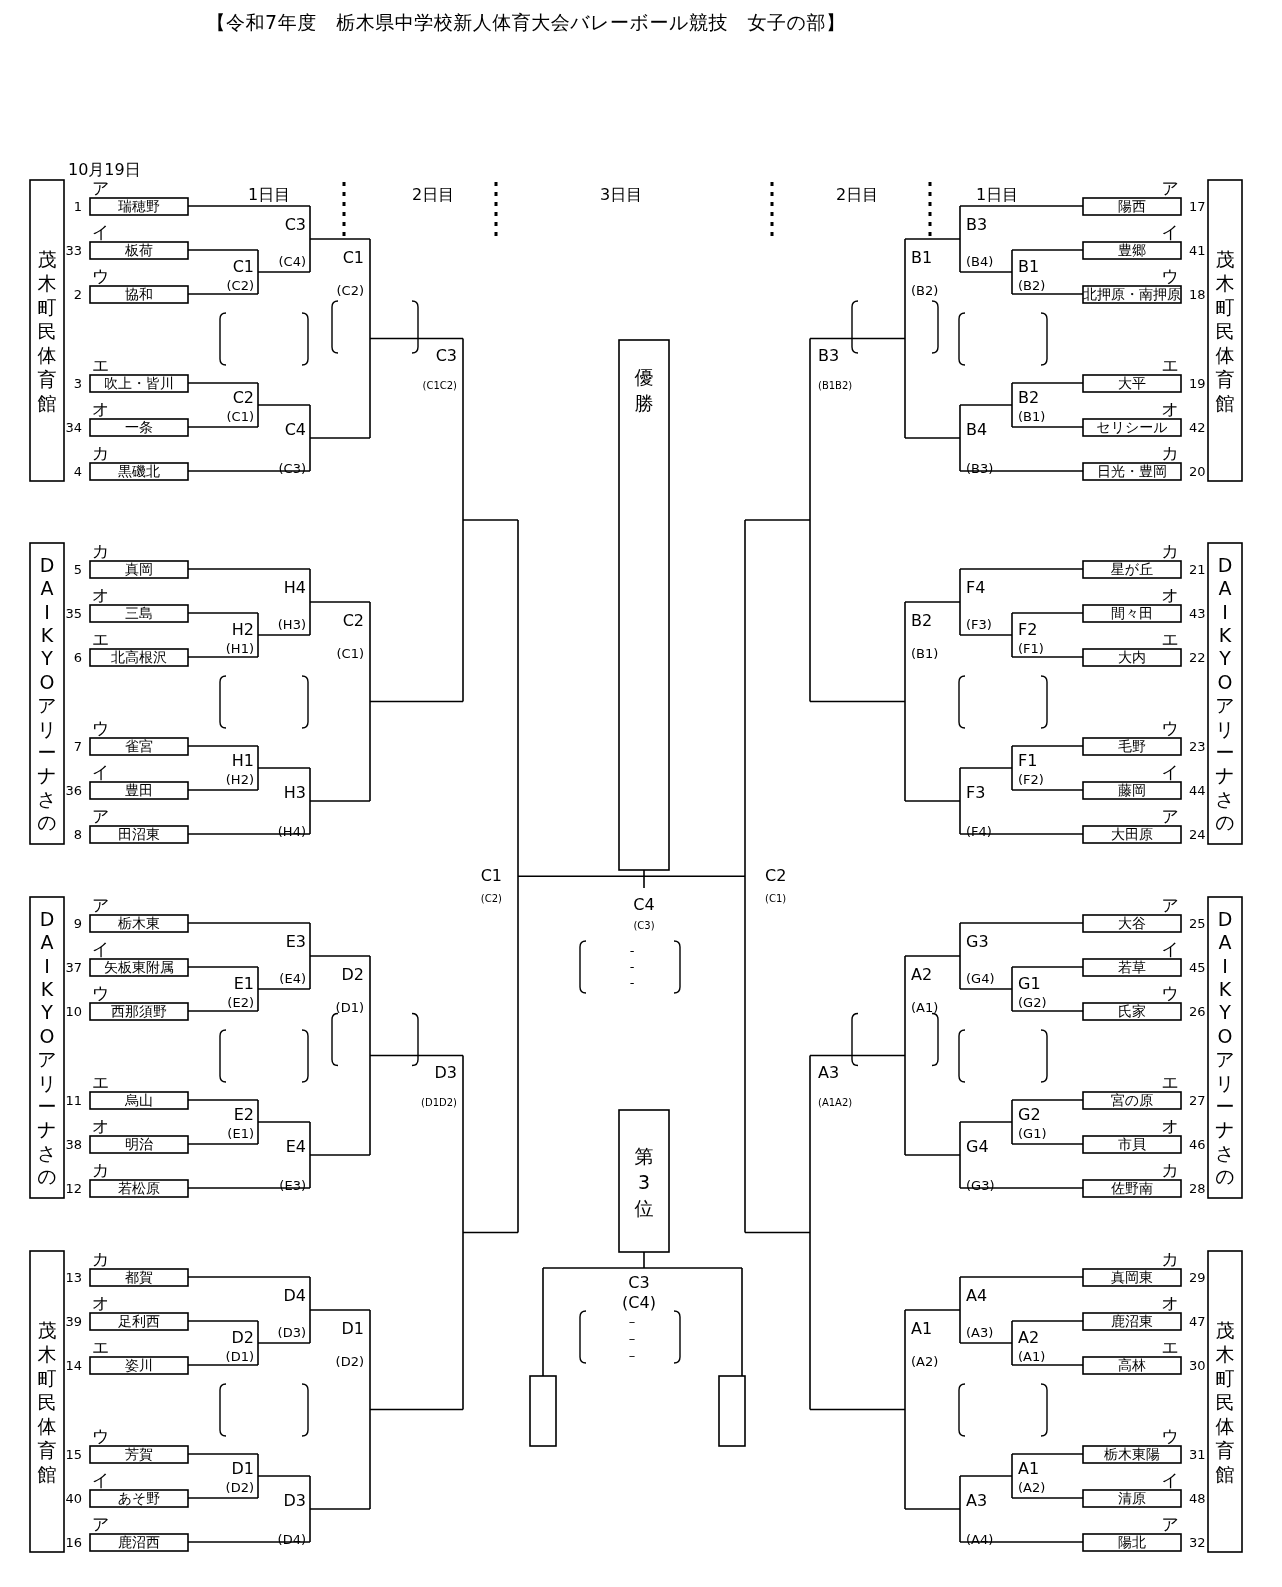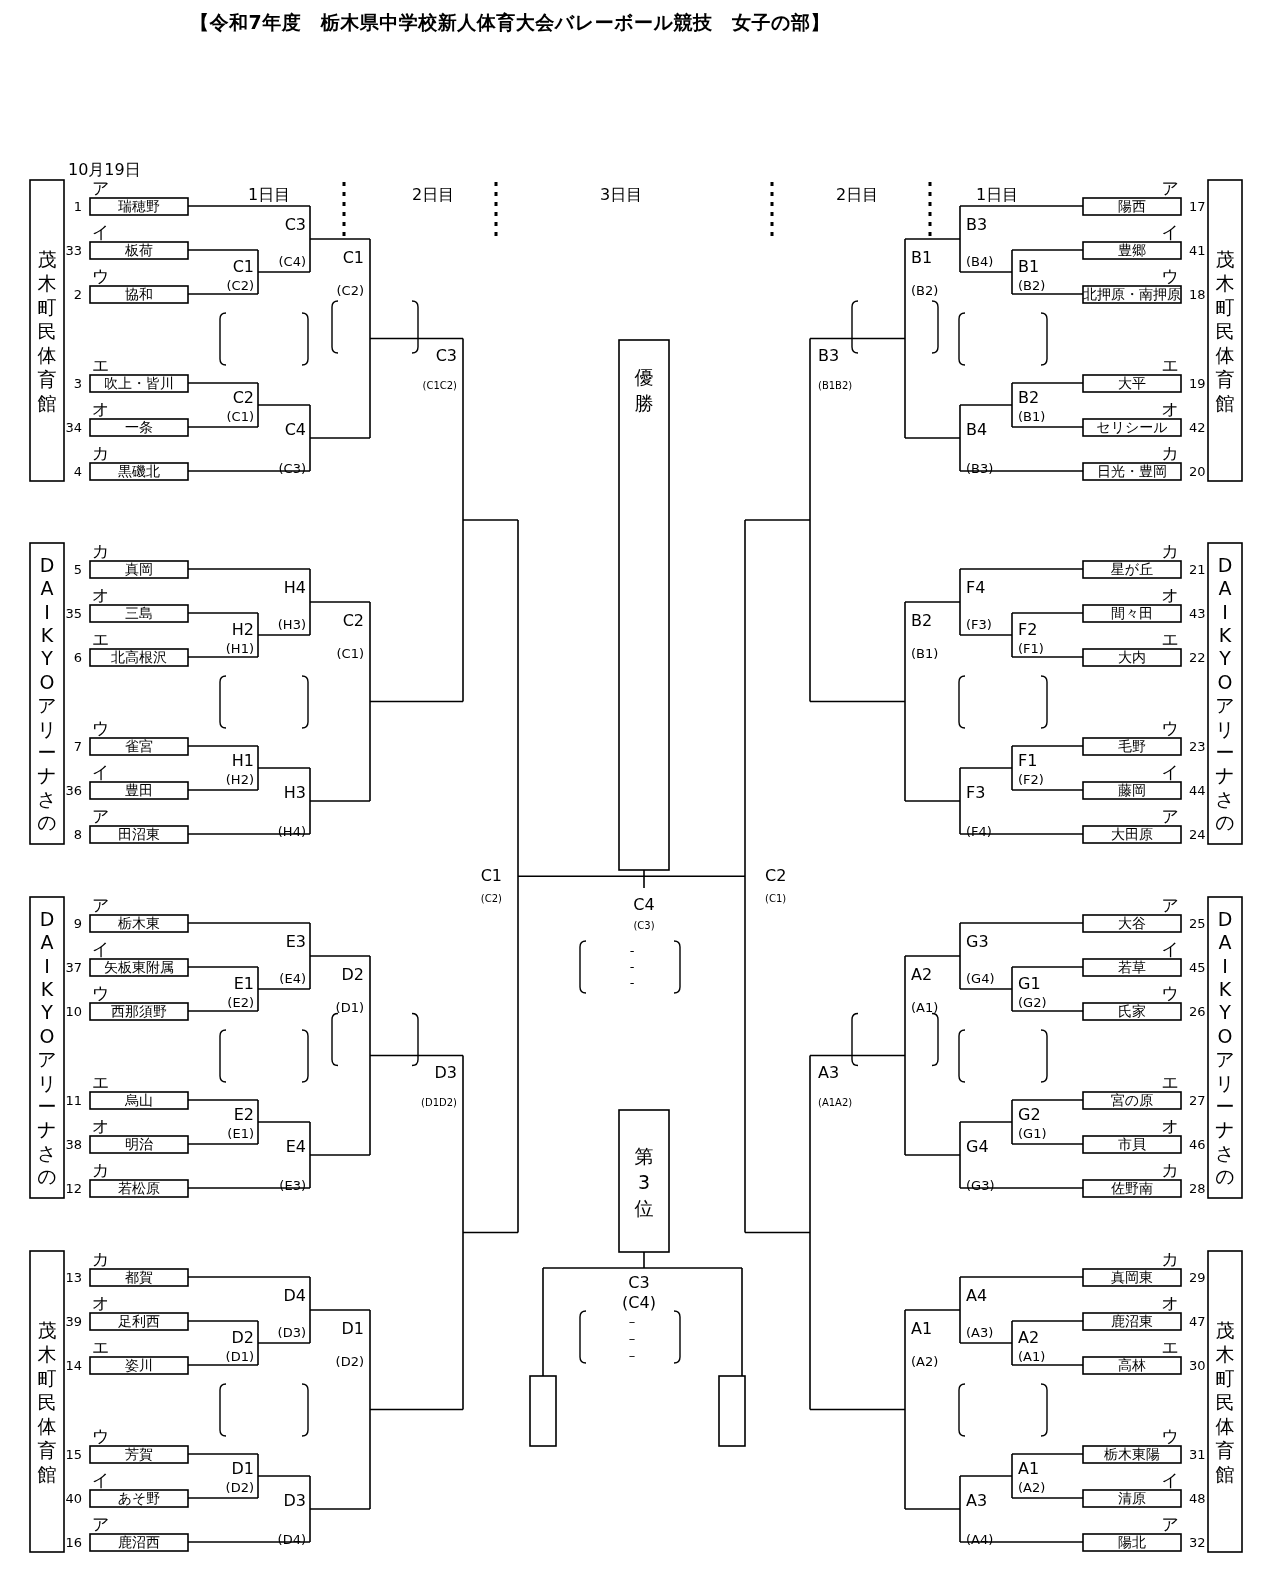--- a/index.html
+++ b/index.html
@@ -1,19 +1,19 @@
 <!DOCTYPE html>
 <html><head>
 <meta charset="utf-8">
 <style>
   html, body { margin: 0; padding: 0; background: #ffffff; }
   body { width: 1282px; height: 1587px; position: relative; overflow: hidden;
          font-family: "DejaVu Sans", "Liberation Sans", sans-serif; color: #000; }
-  #title { position: absolute; top: 10px; left: 0; width: 1020px; text-align: center;
-           font-size: 19px; font-weight: bold; letter-spacing: 0.5px; }
+  #title { position: absolute; top: 10px; left: 16px; width: 1020px; text-align: center;
+           font-size: 19px; font-weight: normal; letter-spacing: 0.5px; }
   svg#bracket { position: absolute; left: 0; top: 0; }
   svg text { font-family: "DejaVu Sans", "Liberation Sans", sans-serif; fill: #000; }
   .ln { stroke: #000; stroke-width: 1.6; fill: none; }
   .box { stroke: #000; stroke-width: 1.6; fill: #fff; }
   .team { font-size: 14px; }
   .seed { font-size: 13px; }
   .kana { font-size: 17px; }
   .mlab { font-size: 16px; }
   .msub { font-size: 13px; }
   .msm  { font-size: 10px; }

